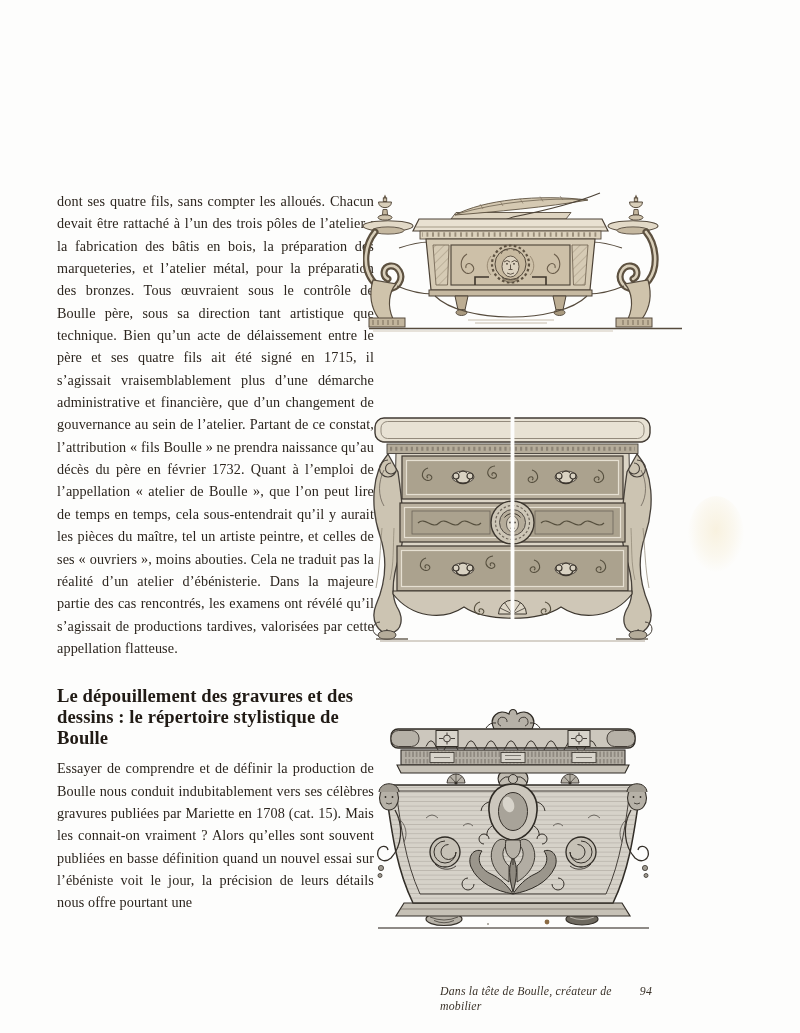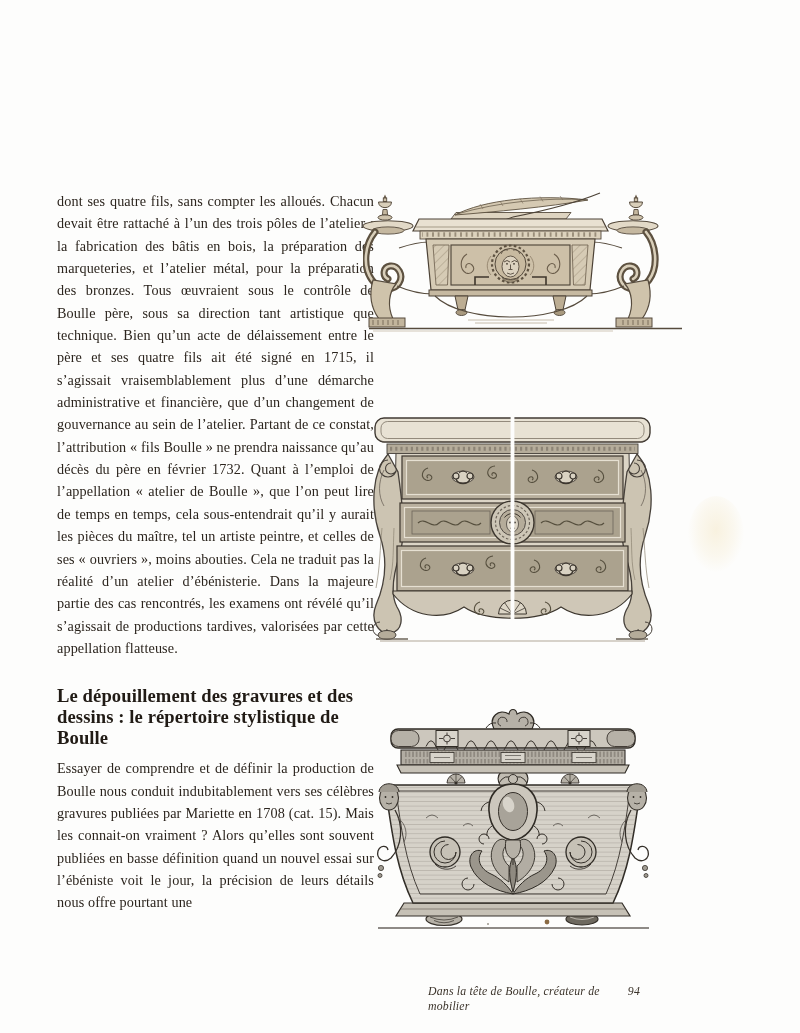--- a/index.html
+++ b/index.html
@@ -10,21 +10,21 @@
               letter-spacing:0.12px;}
   .text-col h2{font-size:18.6px;line-height:21px;margin:26px 0 9px 0;color:#211b15;
                font-weight:bold;letter-spacing:0.1px;}
   .fig{position:absolute;}
   .fig svg{display:block;width:100%;height:100%;}
   .fig1{left:363px;top:190px;width:325px;height:145px;}
   .fig2{left:360px;top:408px;width:305px;height:240px;}
   .fig3{left:368px;top:698px;width:290px;height:235px;}
   .stain{position:absolute;left:688px;top:496px;width:56px;height:76px;border-radius:50%;
          background:radial-gradient(ellipse at 50% 45%, rgba(244,232,200,0.55) 0%, rgba(244,232,200,0.25) 45%, rgba(244,232,200,0) 72%);}
-  .footer{position:absolute;left:428px;top:984px;width:212px;display:flex;
+  .footer{position:absolute;left:440px;top:984px;width:212px;display:flex;
           justify-content:flex-end;align-items:baseline;font-style:italic;
           font-size:11.8px;color:#3b332a;letter-spacing:0.2px;}
 </style>
 </head>
 <body>
 
 <div class="page">
 
   <section class="text-col">
     <p>dont ses quatre fils, sans compter les alloués. Chacun devait être rattaché à l’un des trois pôles de l’atelier : la fabrication des bâtis en bois, la préparation des marqueteries, et l’atelier métal, pour la préparation des bronzes. Tous œuvraient sous le contrôle de Boulle père, sous sa direction tant artistique que technique. Bien qu’un acte de délaissement entre le père et ses quatre fils ait été signé en 1715, il s’agissait vraisemblablement plus d’une démarche administrative et financière, que d’un changement de gouvernance au sein de l’atelier. Partant de ce constat, l’attribution « fils Boulle » ne prendra naissance qu’au décès du père en février 1732. Quant à l’emploi de l’appellation « atelier de Boulle », que l’on peut lire de temps en temps, cela sous-entendrait qu’il y aurait les pièces du maître, tel un artiste peintre, et celles de ses « ouvriers », moins abouties. Cela ne traduit pas la réalité d’un atelier d’ébénisterie. Dans la majeure partie des cas rencontrés, les examens ont révélé qu’il s’agissait de productions tardives, valorisées par cette appellation flatteuse.</p>

